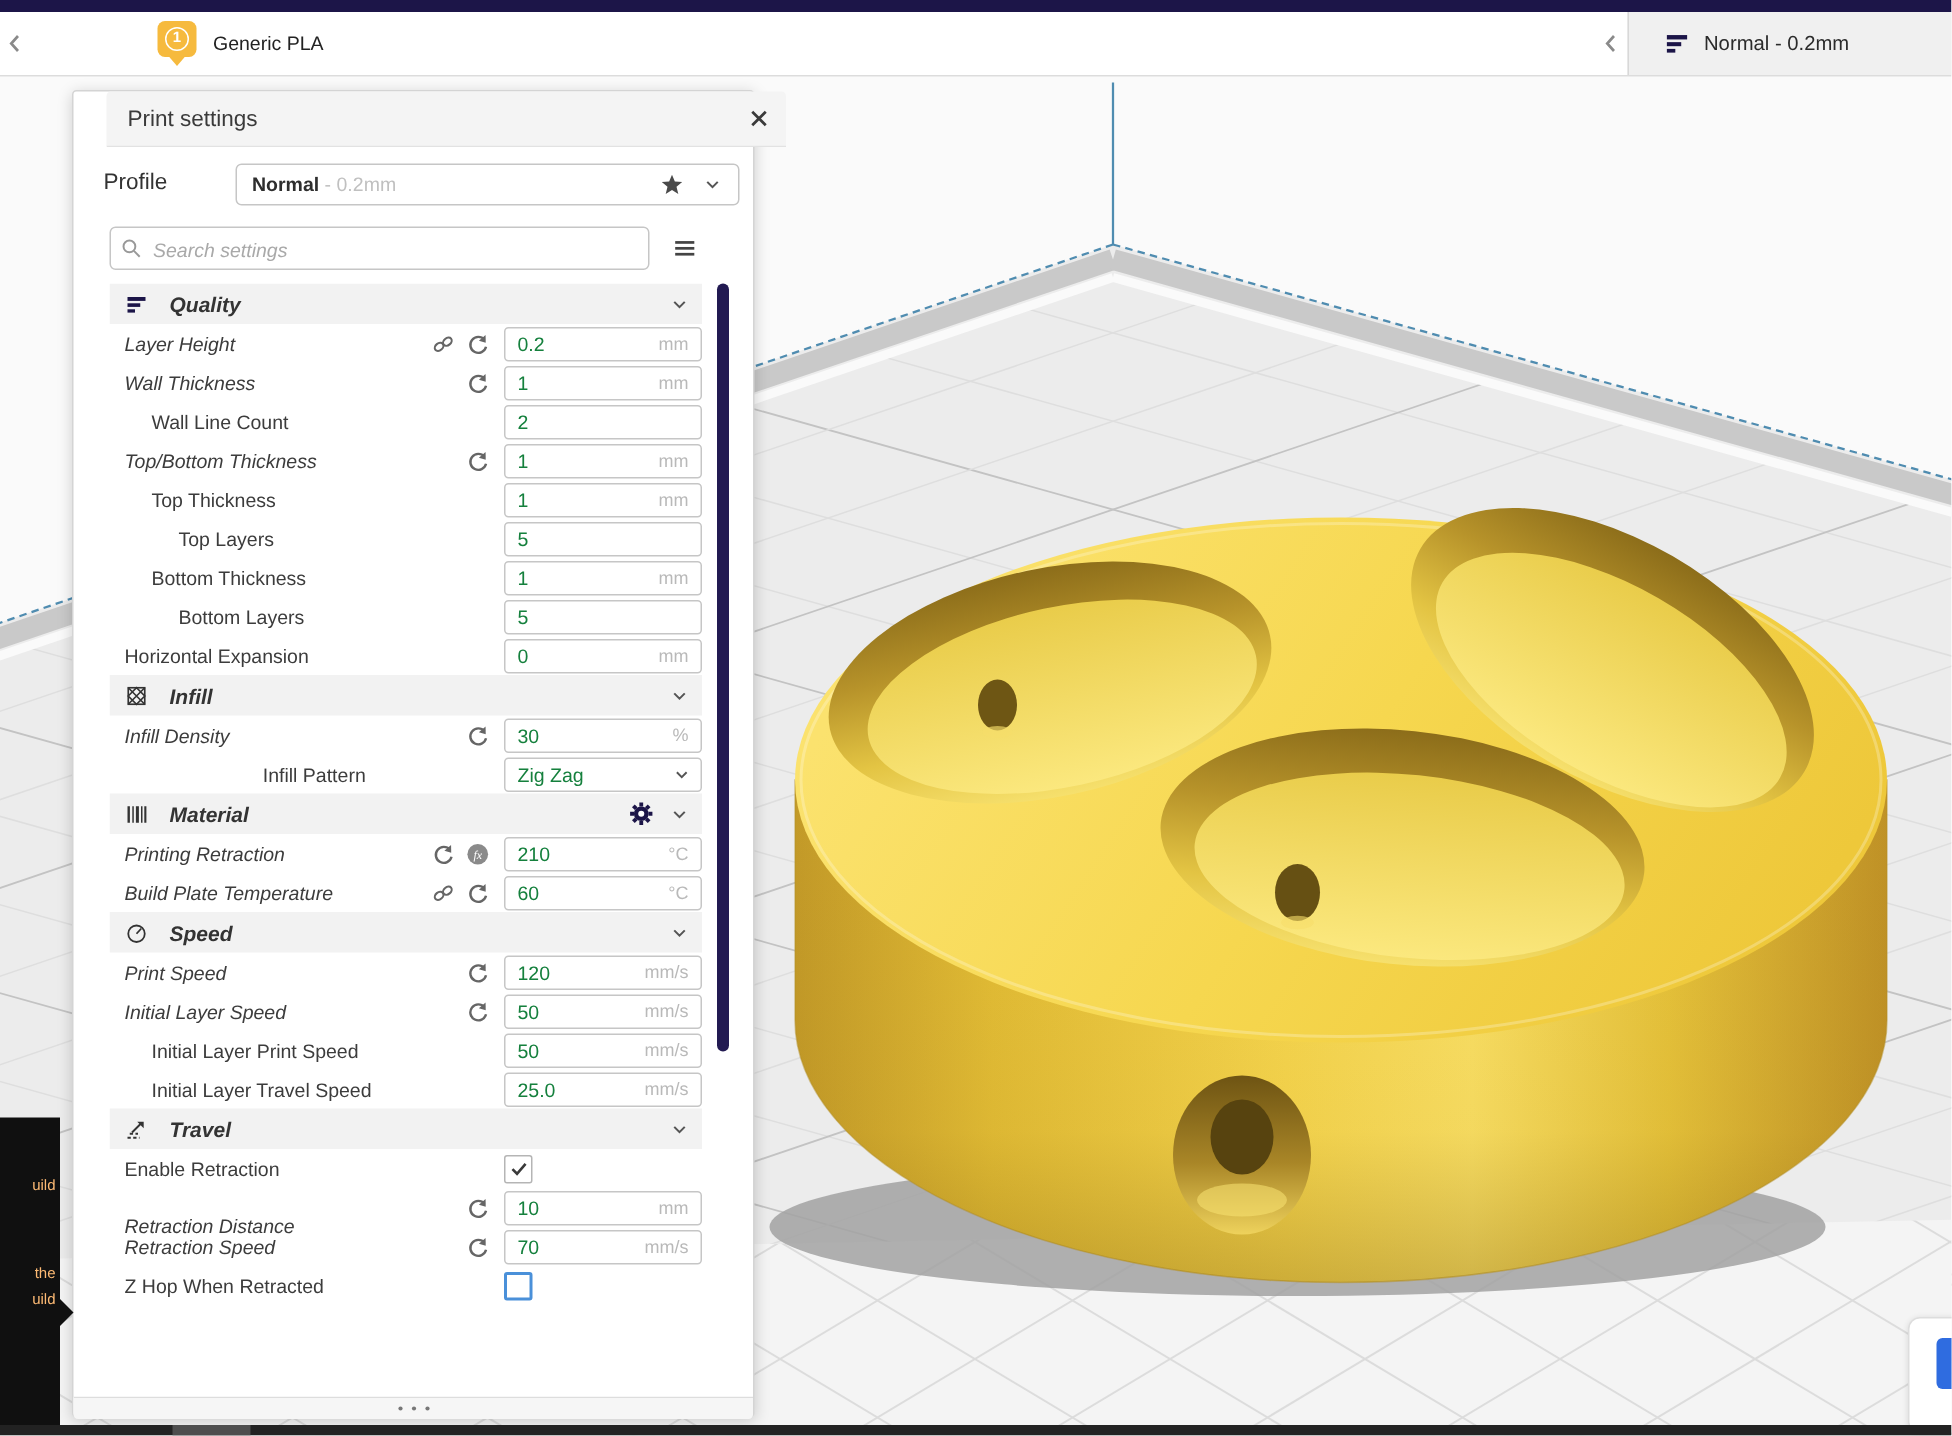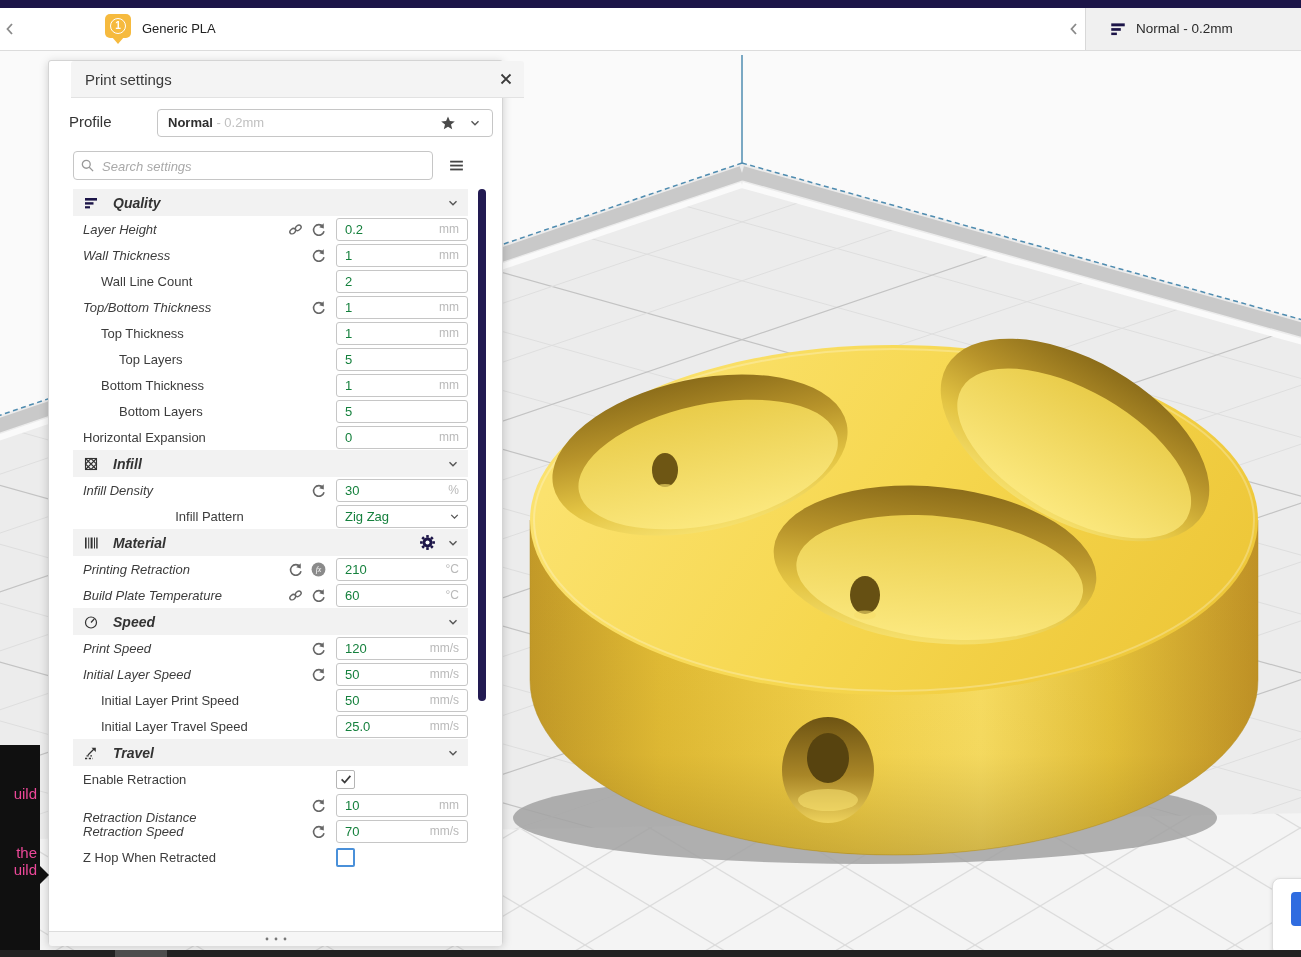--- a/index.html
+++ b/index.html
@@ -24,21 +24,21 @@
   #material-name{position:absolute;left:142px;top:0;height:42px;line-height:42px;font-size:13px;color:#222;}
   #tb-collapse{position:absolute;left:1066px;top:13px;width:16px;height:16px;}
   #tb-profile-area{position:absolute;left:1085px;top:0;width:216px;height:42px;background:#f0f0f0;border-left:1px solid #d8d8d8;}
   #tb-profile-area .layers{position:absolute;left:23px;top:12px;width:18px;height:18px;}
   #tb-profile-label{position:absolute;left:50px;top:0;height:42px;line-height:42px;font-size:13.5px;color:#2b2b2b;}
 
   
   #viewport{position:absolute;left:0;top:50px;width:1301px;height:907px;}
 
   
-  #tooltip{position:absolute;left:0;top:745px;width:40px;height:207px;background:#101010;color:#ec4899;font-size:15px;}
+  #tooltip{position:absolute;left:0;top:745px;width:40px;height:207px;background:#101010;color:#fdba74;font-size:10px;}
   #tooltip span{position:absolute;right:3px;white-space:nowrap;}
   #tooltip .l0{top:40px;} #tooltip .l1{top:99px;} #tooltip .l2{top:116px;}
   #tooltip-arrow{position:absolute;left:40px;top:866px;width:0;height:0;
     border-top:9px solid transparent;border-bottom:9px solid transparent;border-left:9px solid #101010;}
 
   
   #bottombar{position:absolute;left:0;top:950px;width:1301px;height:7px;background:#222;}
   #bottombar .seg{position:absolute;left:115px;top:0;width:52px;height:7px;background:#4d4d4d;}
 
   

